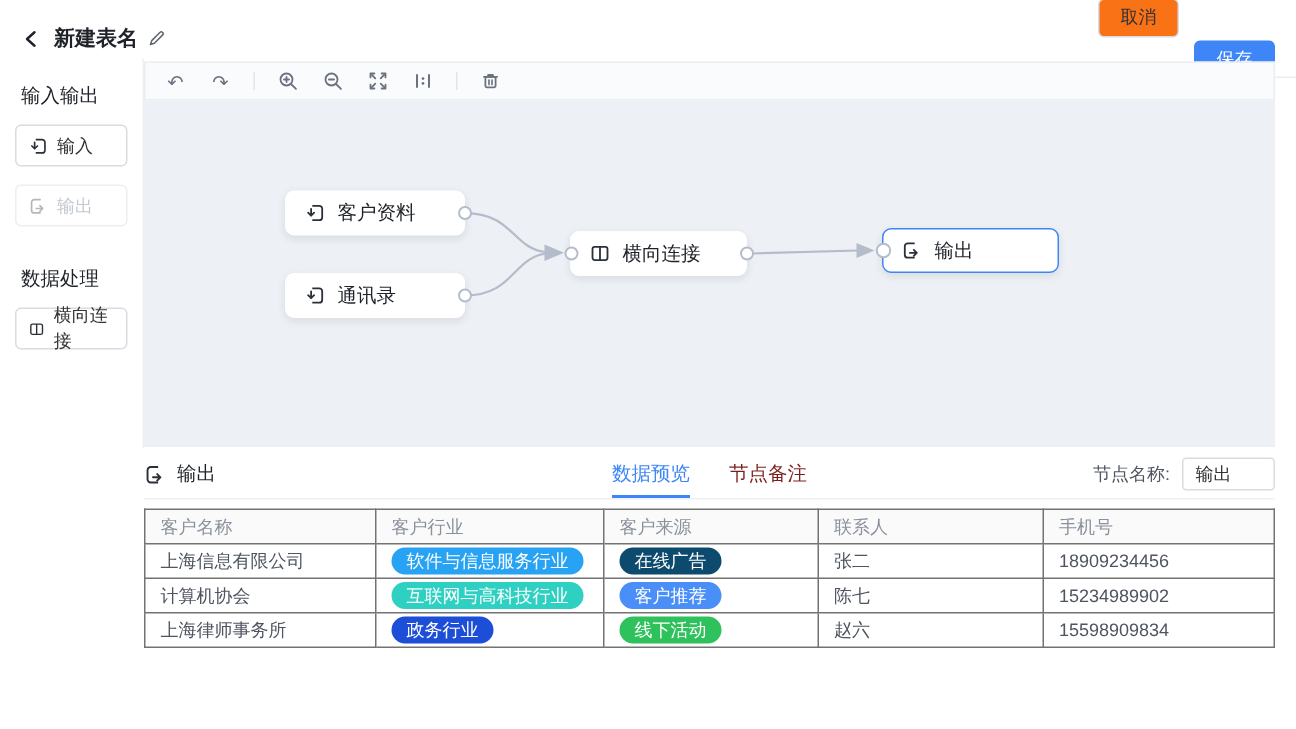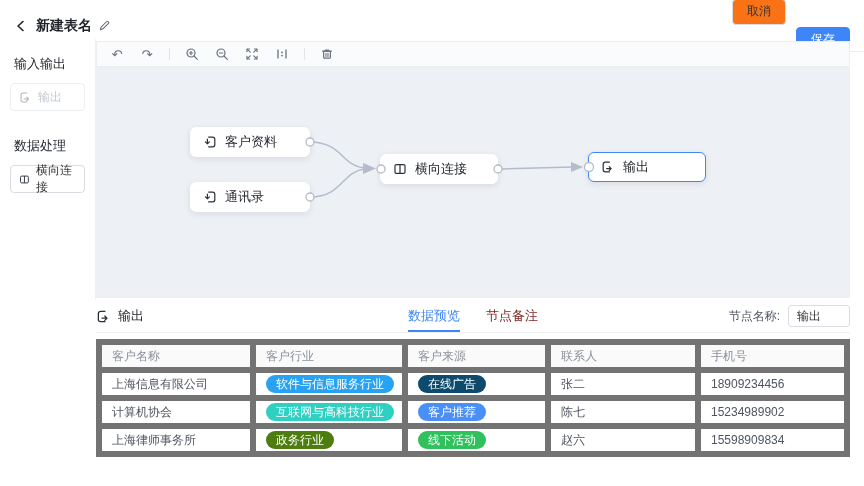--- a/index.html
+++ b/index.html
@@ -53,21 +53,21 @@
   .tabs{display:flex;gap:26px;margin:0 auto;height:100%;align-items:center;}
   .tab{font-size:13px;color:#7f1d1d;height:100%;display:flex;align-items:center;cursor:pointer;
        box-sizing:border-box;border-bottom:2px solid transparent;padding-top:2px;}
   .tab.active{color:var(--accent,#3e86f7);border-bottom-color:var(--accent,#3e86f7);}
   .nodename{width:200px;display:flex;align-items:center;justify-content:flex-end;gap:8px;font-size:12px;color:#4e5560;}
   .nodename input{width:62px;height:22px;border:1px solid #d9dce3;border-radius:3px;font-size:12px;
                   padding:0 8px;color:#333;outline:none;font-family:inherit;box-sizing:border-box;}
 
   
   table.preview{border-collapse:collapse;width:100%;margin-top:6px;font-size:12px;table-layout:fixed;}
-  table.preview th,table.preview td{border:6px solid #737373;height:22px;padding:0 10px;text-align:left;
+  table.preview th,table.preview td{border:1px solid #737373;height:22px;padding:0 10px;text-align:left;
         font-weight:normal;white-space:nowrap;overflow:hidden;}
   table.preview th{background:#fafafa;color:#8a919c;}
   table.preview td{color:#4e5560;}
   .pill{display:inline-block;padding:1px 10px;border-radius:9px;color:#fff;font-size:12px;line-height:16px;}
 </style>
 </head>
 <body>
 
 <div class="app">
 
@@ -84,20 +84,27 @@
       </svg>
     </span>
     <div class="header-actions">
       <div class="btn btn-plain">取消</div>
       <div class="btn btn-primary">保存</div>
     </div>
   </div>
 
   <div class="sidebar">
     <div class="side-label">输入输出</div>
+    <div class="side-btn">
+      <svg width="13" height="13" viewBox="0 0 14 14">
+        <path d="M5.2 2.2 h4.6 a2 2 0 0 1 2 2 v5.6 a2 2 0 0 1 -2 2 h-4.6" fill="none" stroke="#2a3038" stroke-width="1.2"></path>
+        <path d="M4.4 4.2 v4.6 M4.4 8.8 l-2 -2 M4.4 8.8 l2 -2" fill="none" stroke="#2a3038" stroke-width="1.2" stroke-linecap="round"></path>
+      </svg>
+      <span>输入</span>
+    </div>
     <div class="side-btn disabled">
       <svg width="13" height="13" viewBox="0 0 14 14">
         <path d="M8.8 2.2 h-4.6 a2 2 0 0 0 -2 2 v5.6 a2 2 0 0 0 2 2 h4.6" fill="none" stroke="#2a3038" stroke-width="1.2"></path>
         <path d="M5.6 8.6 h4.6 M10.2 8.6 l-2 -2 M10.2 8.6 l-2 2" fill="none" stroke="#2a3038" stroke-width="1.2" stroke-linecap="round"></path>
       </svg>
       <span>输出</span>
     </div>
     <div class="side-gap"></div>
     <div class="side-label">数据处理</div>
     <div class="side-btn">
@@ -239,21 +246,21 @@
           </tr>
           <tr>
             <td>计算机协会</td>
             <td><span class="pill" style="background: rgb(46, 208, 194);">互联网与高科技行业</span></td>
             <td><span class="pill" style="background: rgb(74, 142, 248);">客户推荐</span></td>
             <td>陈七</td>
             <td>15234989902</td>
           </tr>
           <tr>
             <td>上海律师事务所</td>
-            <td><span class="pill" style="background: #4d7c0f;">政务行业</span></td>
+            <td><span class="pill" style="background: #1d4ed8;">政务行业</span></td>
             <td><span class="pill" style="background: rgb(46, 193, 92);">线下活动</span></td>
             <td>赵六</td>
             <td>15598909834</td>
           </tr>
         </tbody>
     </table>
   </div>
 
 </div>
 

